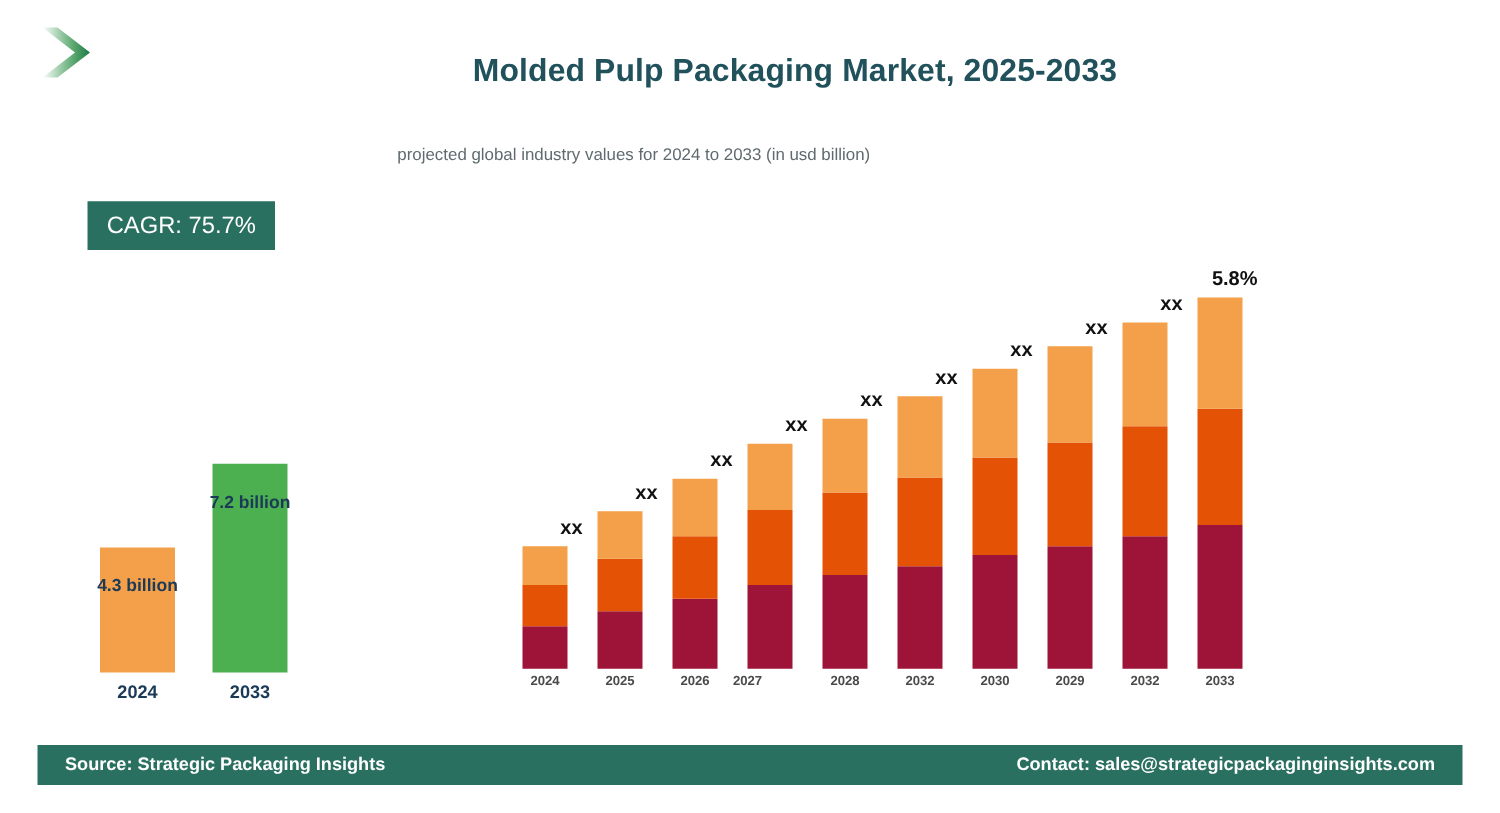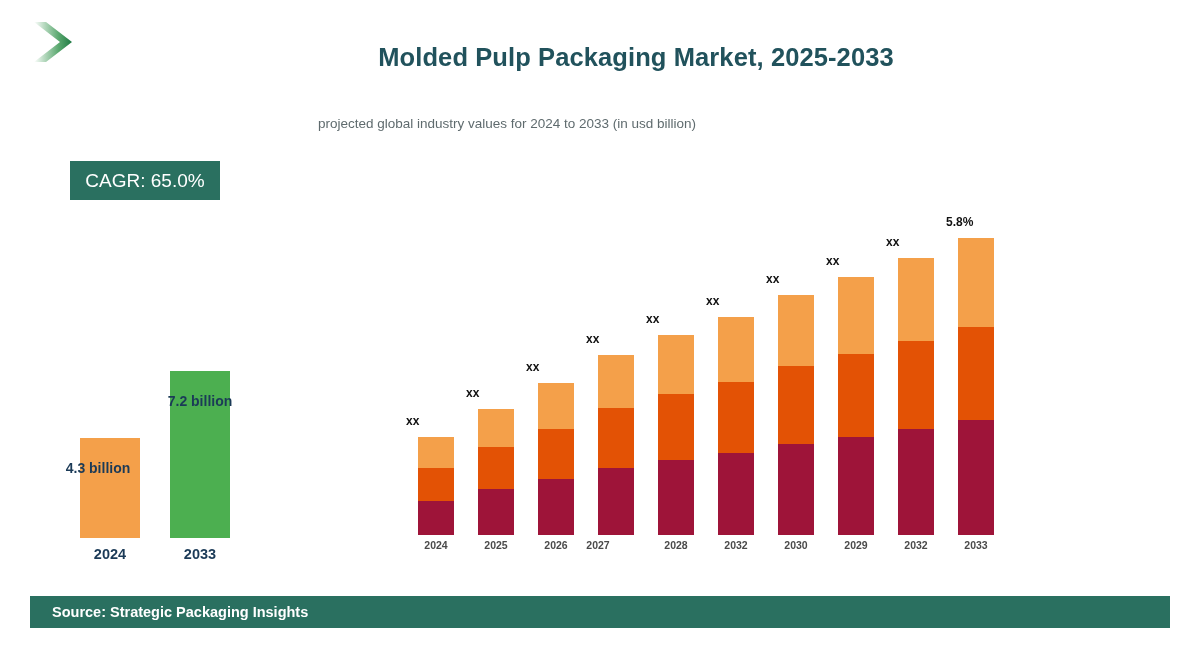--- a/index.html
+++ b/index.html
@@ -25,21 +25,21 @@
   
   #mini{position:absolute;left:0;top:0;width:330px;height:650px;}
   .mini-bar{position:absolute;width:60px;}
   .mini-lbl{position:absolute;font-size:14px;font-weight:bold;color:#1b3a57;text-align:center;width:120px;margin-top:48px;}
   .mini-year{position:absolute;font-size:14.5px;font-weight:bold;color:#1b3a57;text-align:center;width:60px;top:546px;}
 
   
   #stacked{position:absolute;left:0;top:0;width:1200px;height:650px;}
   .sb{position:absolute;width:36px;}
   .seg{position:absolute;width:36px;left:0;}
-  .sb-top{position:absolute;width:60px;text-align:left;font-size:12px;font-weight:bold;color:#111111;}
+  .sb-top{position:absolute;width:60px;text-align:right;font-size:16px;font-weight:bold;color:#111111;}
   .sb-year{position:absolute;width:60px;text-align:center;font-size:10.5px;font-weight:bold;color:#4a4a4a;top:539px;}
 
   
   #footer{position:absolute;left:30px;top:596px;width:1140px;height:32px;background:#2a7060;
           display:flex;align-items:center;justify-content:space-between;box-sizing:border-box;padding:0 22px;}
   .foot-txt{color:#ffffff;font-size:14.5px;font-weight:bold;}
 </style>
 </head>
 <body>
 
@@ -56,26 +56,26 @@
       </defs>
       <path d="M4 6 L30 26 L4 46 L16 46 L42 26 L16 6 Z" fill="url(#chevGrad)"></path>
     </svg>
   </div>
 </div>
 
 <div id="title">Molded Pulp Packaging Market, 2025-2033</div>
 <div id="subtitle">projected global industry values for 2024 to 2033 (in usd billion)</div>
 
 <div id="cagr">
-  <span>CAGR: 65.0%</span>
+  <span>CAGR: 75.7%</span>
 </div>
 
 <div id="mini">
     <div class="mini-bar" style="left: 80px; top: 438px; height: 100px; background: rgb(244, 160, 74);"></div>
-    <div class="mini-lbl" style="left: 38px; top: 412px;">4.3 billion</div>
+    <div class="mini-lbl" style="left: 50px; top: 412px;">4.3 billion</div>
     <div class="mini-year" style="left: 80px;">2024</div>
     <div class="mini-bar" style="left: 170px; top: 371px; height: 167px; background: rgb(76, 175, 80);"></div>
     <div class="mini-lbl" style="left: 140px; top: 345px;">7.2 billion</div>
     <div class="mini-year" style="left: 170px;">2033</div>
   </div>
 
 <div id="stacked">
     <div class="sb" style="left: 418px; top: 437px; height: 98px;">
       <div class="seg" style="bottom: 0px; height: 34px; background: rgb(158, 20, 57);"></div>
       <div class="seg" style="bottom: 34px; height: 33px; background: rgb(227, 82, 5);"></div>
@@ -143,13 +143,14 @@
       <div class="seg" style="bottom: 0px; height: 115px; background: rgb(158, 20, 57);"></div>
       <div class="seg" style="bottom: 115px; height: 93px; background: rgb(227, 82, 5);"></div>
       <div class="seg" style="bottom: 208px; height: 89px; background: rgb(244, 160, 74);"></div>
     </div>
     <div class="sb-top" style="left: 946px; top: 215px;">5.8%</div>
     <div class="sb-year" style="left: 946px;">2033</div>
   </div>
 
 <div id="footer">
   <div class="foot-txt">Source: Strategic Packaging Insights</div>
+  <div class="foot-txt">Contact: sales@strategicpackaginginsights.com</div>
 </div>
 
 </body></html>

